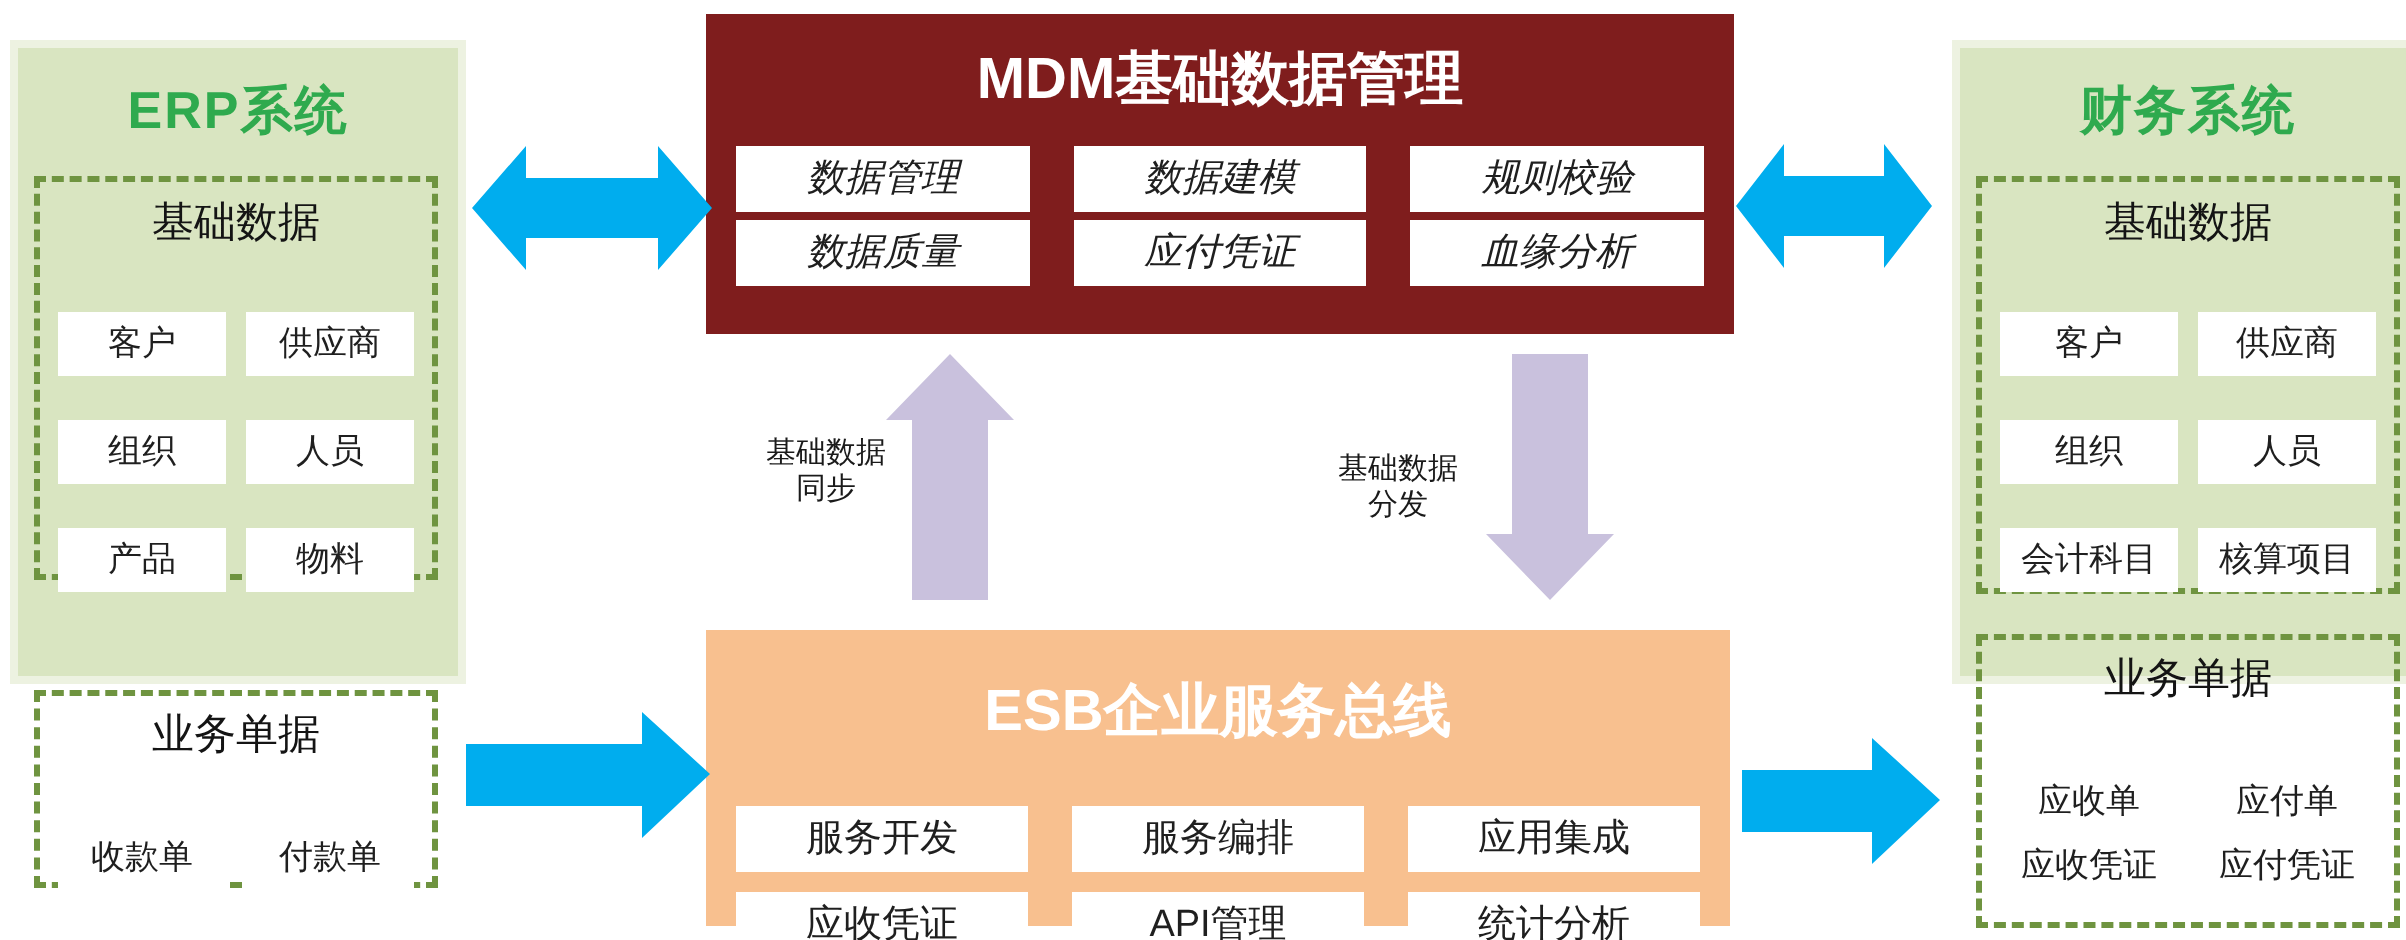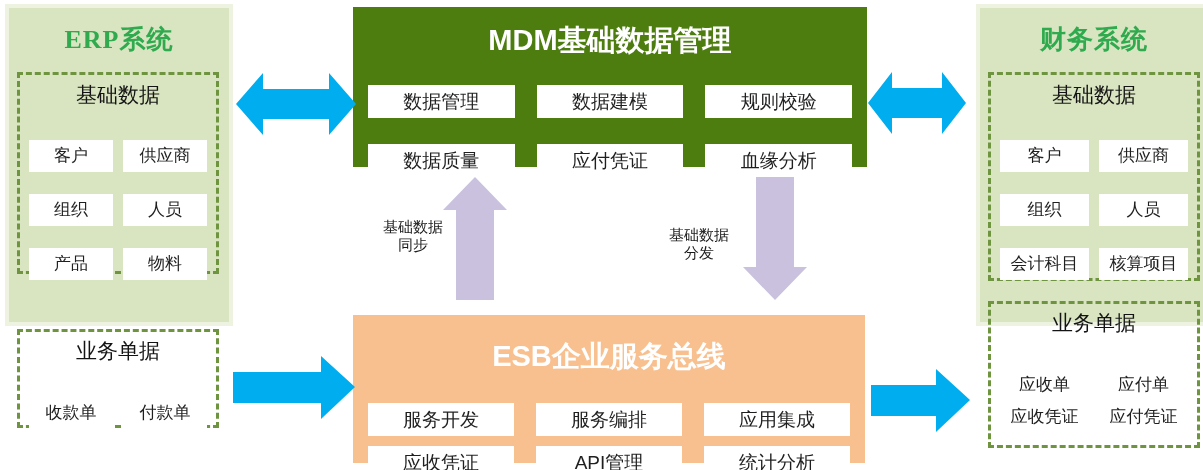--- a/index.html
+++ b/index.html
@@ -2,22 +2,22 @@
 <html><head>
 <meta charset="utf-8">
 <style>
   html,body { margin:0; padding:0; background:#ffffff; }
   .canvas {
     position:relative; width:1203px; height:470px; background:#ffffff;
     font-family:"Liberation Sans","DejaVu Sans",sans-serif; overflow:hidden;
   }
   
   .panel {
-    position:absolute; top:4px; height:322px; background:#d9e5c1;
-    border:4px solid #edf2e1; box-sizing:border-box;font-family:Liberation Serif, serif;
+    position:absolute; top:20px; height:322px; background:#d9e5c1;
+    border:4px solid #edf2e1; box-sizing:border-box;
   }
   #left-panel  { left:5px;  width:228px; }
   #right-panel { left:962px; width:236px;margin-left:14px; }
   .panel-title {
     margin-top:14px; text-align:center; font-size:26px; font-weight:bold;
     color:#2faa4e; letter-spacing:1px;
   }
   .dashed-box { position:absolute; border:3px dashed #6f9440; box-sizing:border-box; }
   .dbx-title { text-align:center; font-size:21px; line-height:27px; color:#141414; margin-top:7px; white-space:nowrap; }
   .grid2 { display:grid; grid-template-columns:1fr 1fr; column-gap:10px; padding:16px 9px; }
@@ -30,30 +30,30 @@
   #left-docs   { left:8px; top:321px; width:202px; height:99px; }
   #left-docs .dbx-title { margin-top:6px; }
   #left-docs .grid2 { margin-top:16px; }
   #right-basic { left:8px; top:64px;  width:212px; height:209px; }
   #right-basic .grid2 { margin-top:15px; row-gap:22px; }
   #right-docs  { left:8px; top:293px; width:212px; height:147px; }
   #right-docs .dbx-title { margin-top:6px; }
   #right-docs .grid2 { margin-top:16px; }
   
   .center-box { position:absolute; left:353px; box-sizing:border-box; }
-  #mdm-box { top:7px;   width:514px; height:160px; background:#4d7c0f; }
+  #mdm-box { top:7px;   width:514px; height:160px; background:#7f1d1d; }
   #esb-box { top:315px; width:512px; height:148px; background:#f8c08f; }
   .center-title {
     text-align:center; font-weight:bold; color:#ffffff; font-size:29px;
     line-height:38px; white-space:nowrap;
   }
   #mdm-box .center-title { padding-top:14px; }
   #esb-box .center-title { padding-top:22px; }
   .grid3 { display:grid; grid-template-columns:1fr 1fr 1fr; column-gap:22px; padding:0 15px; }
-  #mdm-box .grid3 { margin-top:26px; row-gap:26px; }
+  #mdm-box .grid3 { margin-top:14px; row-gap:4px;font-style:italic; }
   #esb-box .grid3 { margin-top:28px; row-gap:10px; }
   .grid3 .cell { height:33px; line-height:33px; font-size:19px; }
   
   .arrow { position:absolute; }
   #arrow-erp-mdm  { left:236px; top:73px; }
   #arrow-mdm-fin  { left:868px; top:72px; }
   #arrow-sync     { left:443px; top:177px; }
   #arrow-dispatch { left:743px; top:177px; }
   #arrow-erp-esb  { left:233px; top:356px; }
   #arrow-esb-fin  { left:871px; top:369px; }

